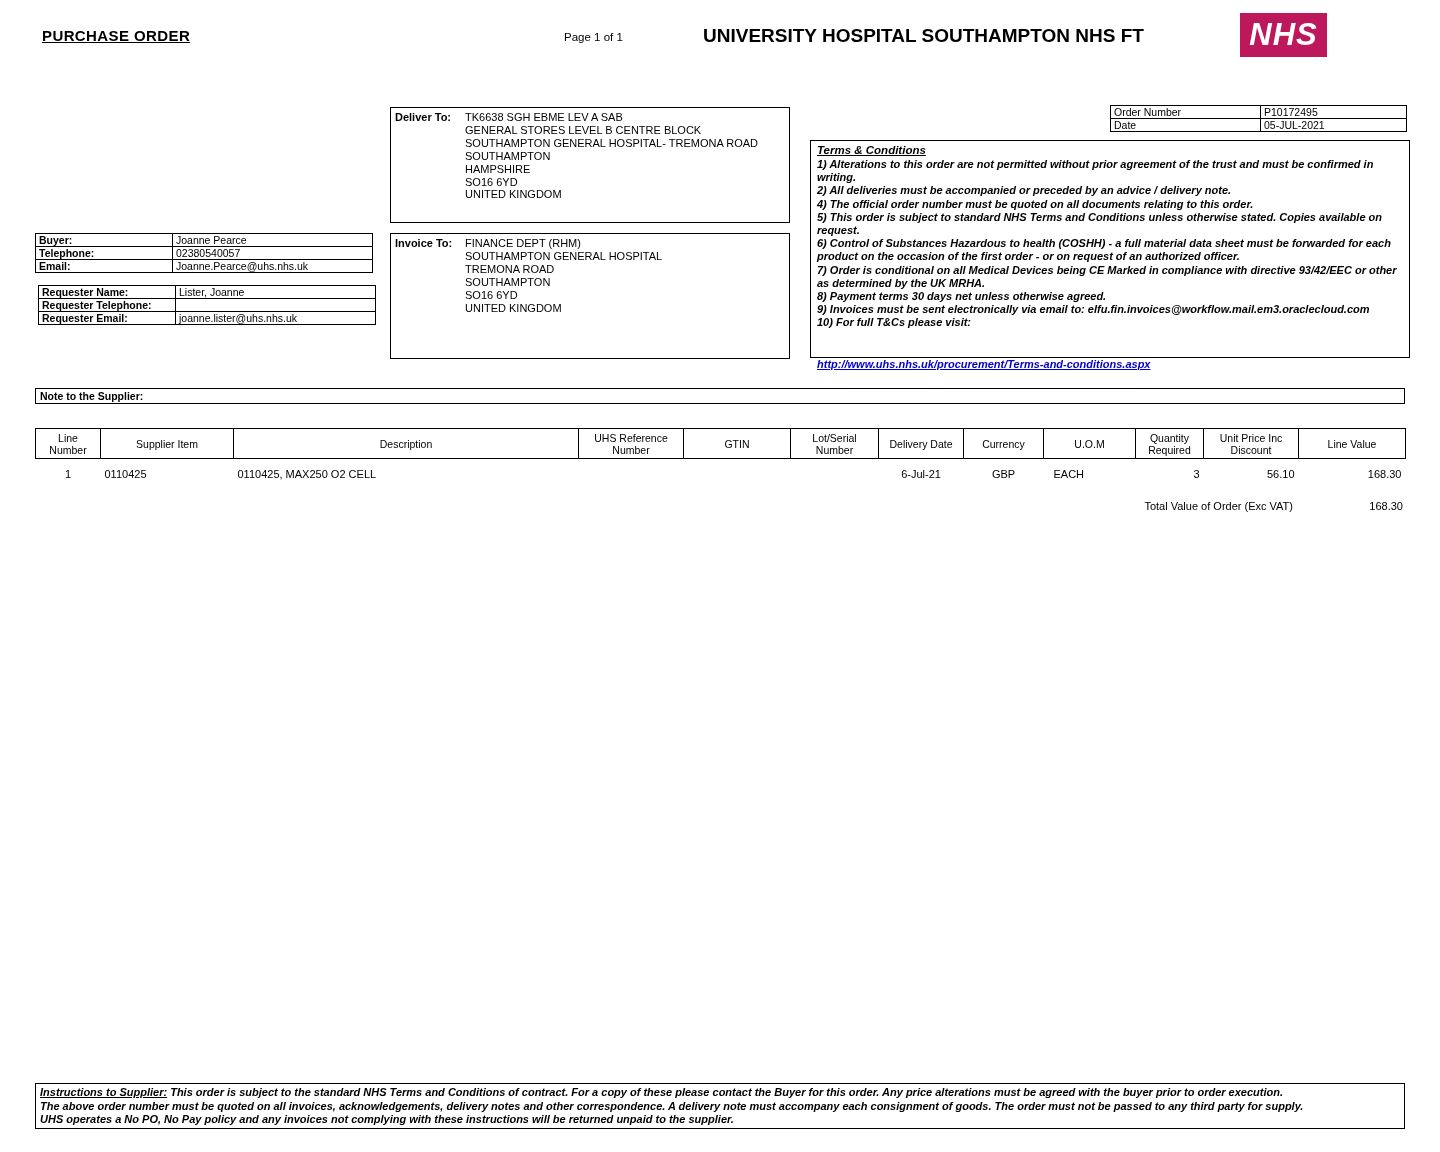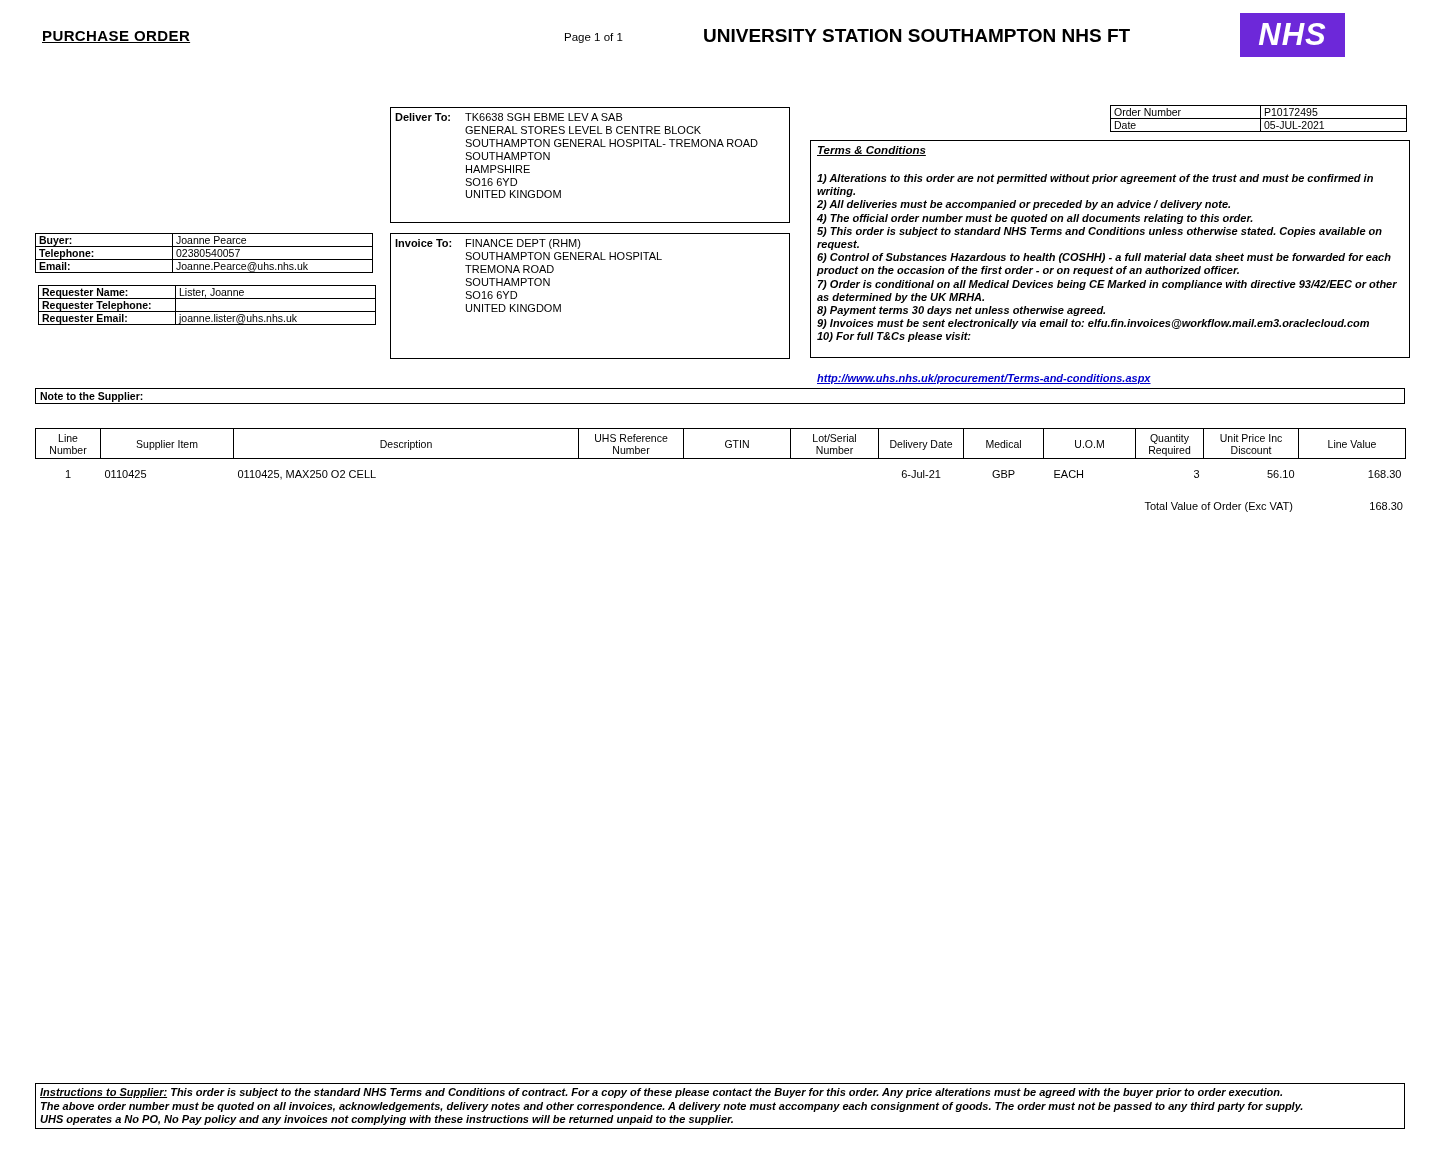--- a/index.html
+++ b/index.html
@@ -6,21 +6,21 @@
   html,body { background:#ffffff; }
   .page {
     position:relative; width:1440px; height:1152px; background:#fff;
     font-family:"Liberation Sans", sans-serif; color:#000; overflow:hidden;
   }
 
   
   .po-title { position:absolute; left:42px; top:27px; font-size:15px; font-weight:bold; letter-spacing:.4px;text-decoration:underline; }
   .page-num { position:absolute; left:564px; top:31px; font-size:11.5px; }
   .org-title { position:absolute; left:703px; top:25px; font-size:19px; font-weight:bold; }
-  .nhs-logo { position:absolute; left:1240px; top:13px; width:105px; height:44px; background:#6d28d9;
+  .nhs-logo { position:absolute; left:1240px; top:13px; width:87px; height:44px; background:#be185d;
               display:flex; align-items:center; justify-content:center; }
   .nhs-logo span { color:#fff; font-weight:bold; font-style:italic; font-size:31px; letter-spacing:1px; }
 
   
   .box { position:absolute; border:1px solid #000; font-size:11px; }
   .supplier-box { left:35px; top:107px; width:340px; height:122px; }
   .deliver-box  { left:390px; top:107px; width:400px; height:116px; }
   .invoice-box  { left:390px; top:233px; width:400px; height:126px; }
   .box-label { position:absolute; left:4px; top:3px; font-weight:bold; font-size:11px; white-space:nowrap; }
   .addr { position:absolute; top:3px; line-height:12.9px; }
@@ -33,21 +33,21 @@
   table.kv td { border:1px solid #000; height:13px; padding:0 3px; overflow:hidden; white-space:nowrap; }
   .order-table { left:1110px; top:105px; width:296px; font-size:11px; }
   .order-table td { height:14px; }
   .buyer-table { left:35px; top:233px; width:337px; }
   .requester-table { left:38px; top:285px; width:337px; }
   td.kv-label { font-weight:bold; }
 
   
   .terms-box { position:absolute; left:810px; top:140px; width:600px; height:218px; border:1px solid #000;
                padding:3px 6px; }
-  .terms-title { font-size:11.5px; font-weight:bold; font-style:italic; text-decoration:underline; margin-bottom:16px; }
+  .terms-title { font-size:11.5px; font-weight:bold; font-style:italic; text-decoration:underline; margin-bottom:2px; }
   .terms-item { font-size:11px; font-weight:bold; font-style:italic; line-height:13.2px; }
   .terms-link { font-size:11px; font-weight:bold; font-style:italic; color:#0000CC; text-decoration:underline;
                 line-height:13.2px; display:inline-block;margin-top:28px; }
 
   
   .note-bar { position:absolute; left:35px; top:388px; width:1370px; height:16px; border:1px solid #000;
               font-size:10.5px; font-weight:bold; padding:1px 4px; }
 
   
   .items-table { position:absolute; left:35px; top:428px; width:1370px; border-collapse:collapse; table-layout:fixed; }
@@ -68,21 +68,21 @@
                       padding:2px 4px; font-size:11px; font-weight:bold; font-style:italic; line-height:13.6px; }
   .instructions-label { text-decoration:underline; }
 </style>
 </head>
 <body>
 
 <div class="page">
 
   <div class="po-title">PURCHASE ORDER</div>
   <div class="page-num">Page 1 of 1</div>
-  <div class="org-title">UNIVERSITY STATION SOUTHAMPTON NHS FT</div>
+  <div class="org-title">UNIVERSITY HOSPITAL SOUTHAMPTON NHS FT</div>
   <div class="nhs-logo">
     <span>NHS</span>
   </div>
 
 
   <div class="box deliver-box">
     <span class="box-label">Deliver To:</span>
     <div class="addr deliver-addr">
       <div>TK6638 SGH EBME LEV A SAB</div>
       <div>GENERAL STORES LEVEL B CENTRE BLOCK</div>
@@ -200,21 +200,21 @@
     </colgroup>
     <thead>
       <tr>
         <th>Line Number</th>
         <th>Supplier Item</th>
         <th>Description</th>
         <th>UHS Reference Number</th>
         <th>GTIN</th>
         <th>Lot/Serial Number</th>
         <th>Delivery Date</th>
-        <th>Medical</th>
+        <th>Currency</th>
         <th>U.O.M</th>
         <th>Quantity Required</th>
         <th>Unit Price Inc Discount</th>
         <th>Line Value</th>
       </tr>
     </thead>
     <tbody>
       <tr>
         <td class="ta-c">1</td>
         <td class="ta-l">0110425</td>

